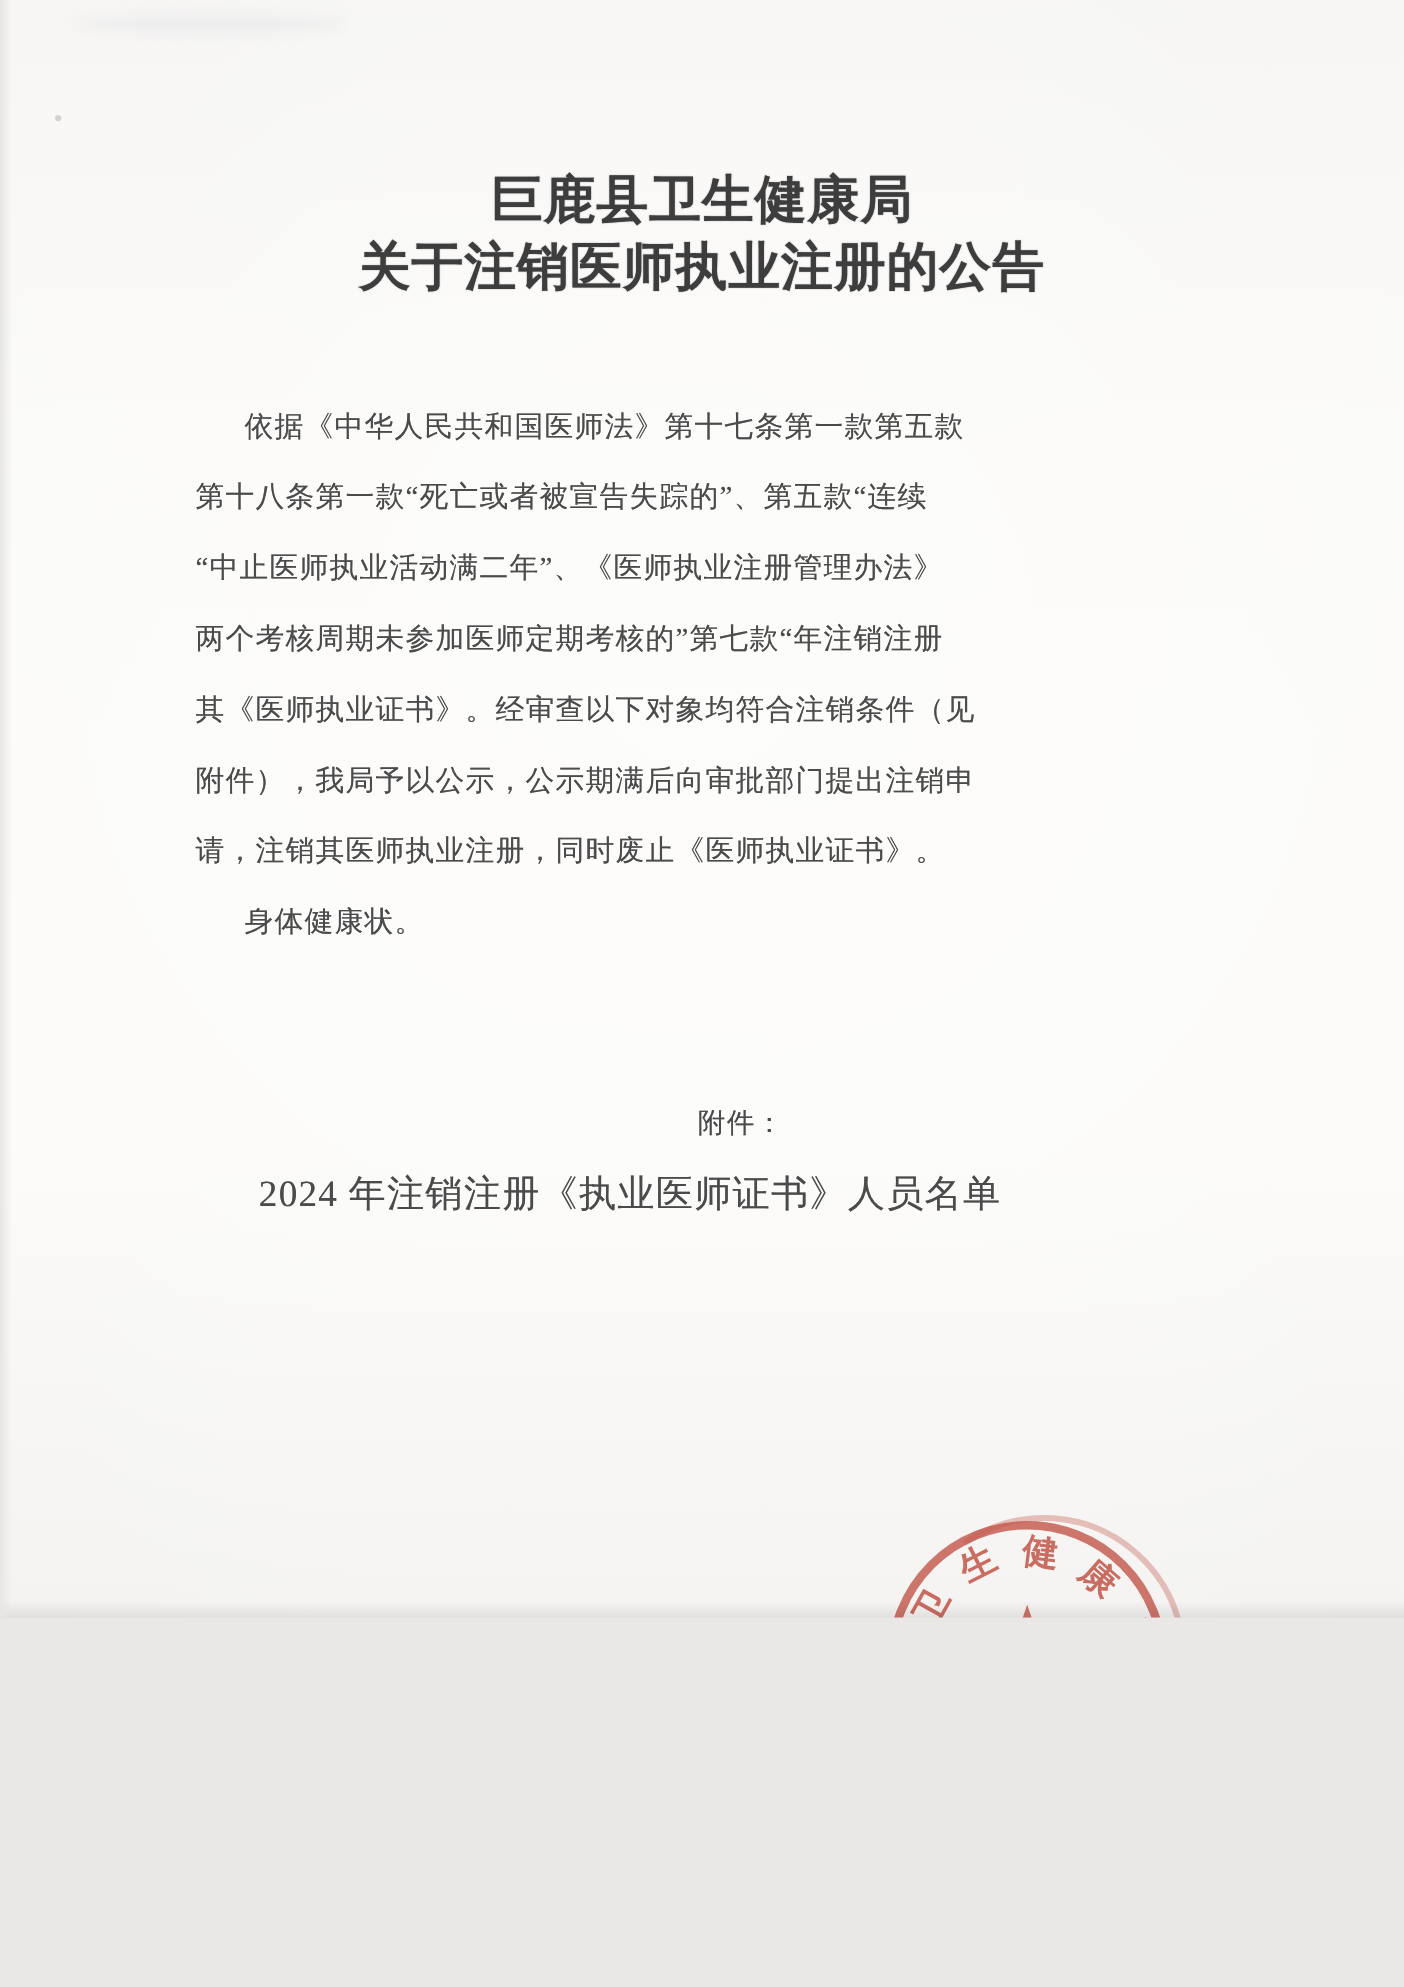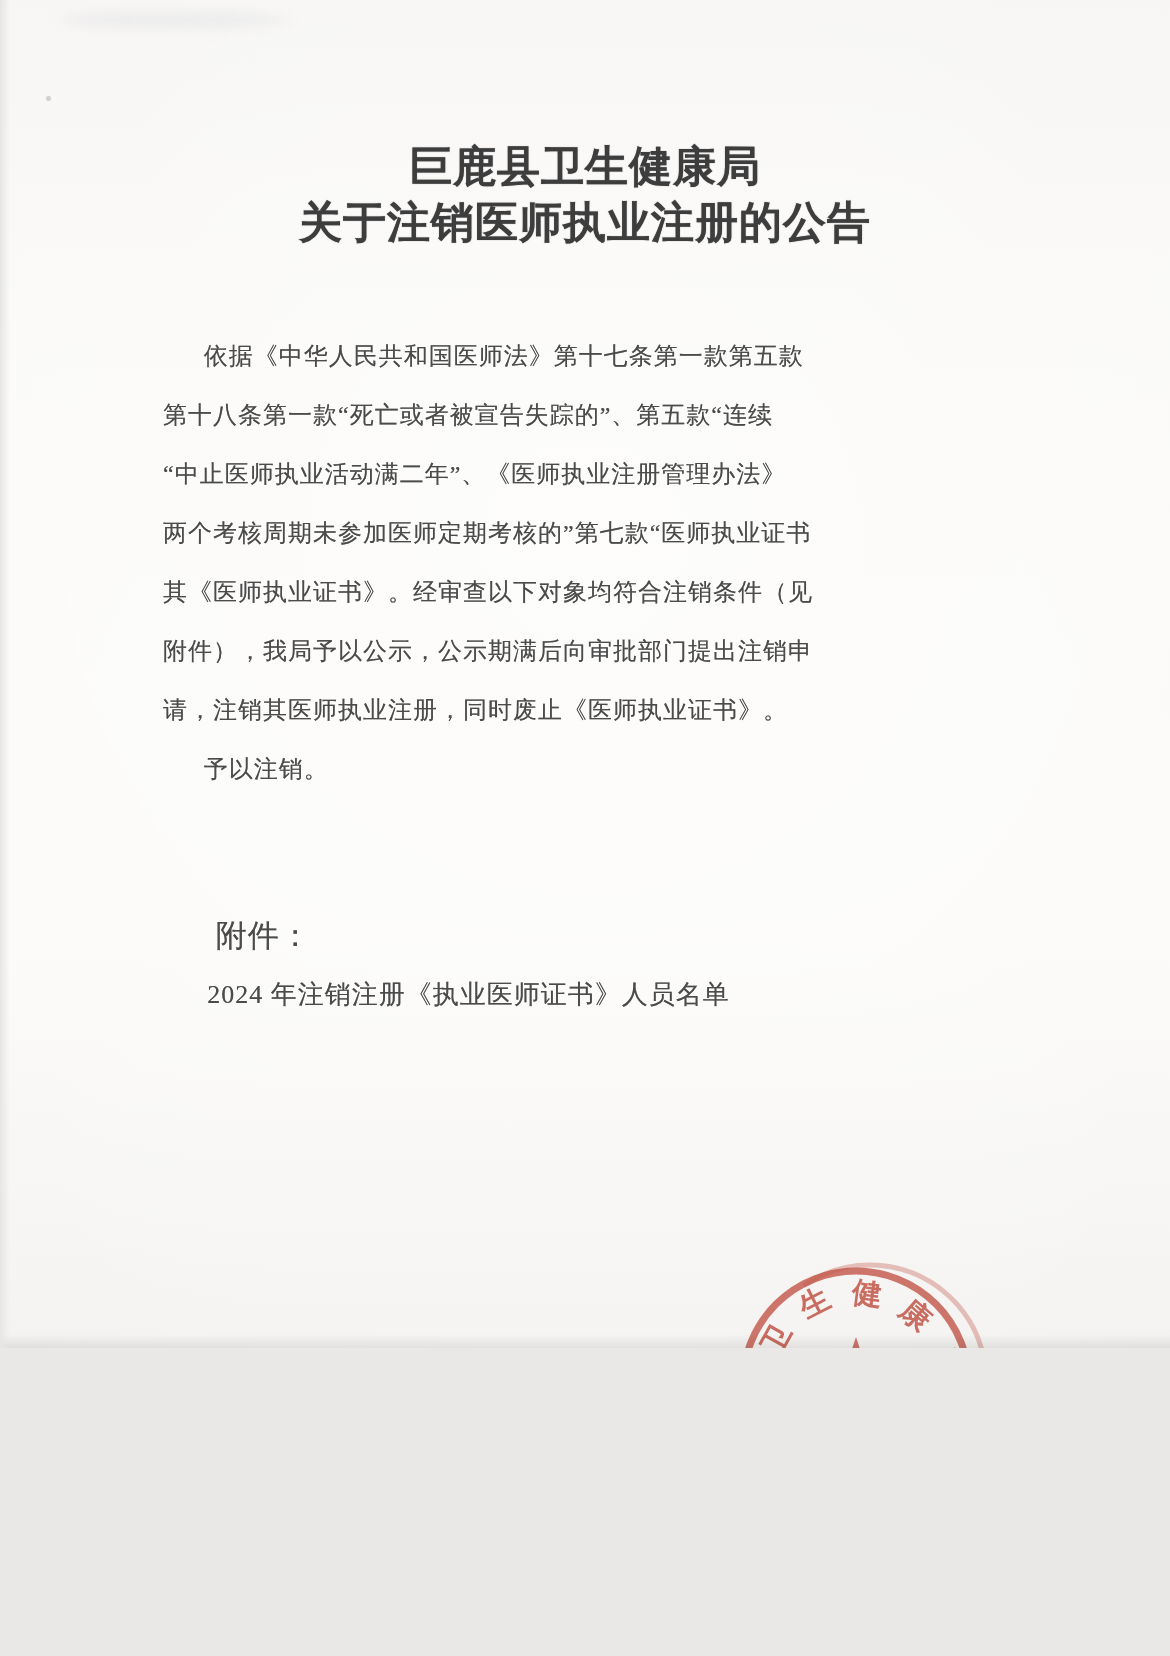--- a/index.html
+++ b/index.html
@@ -30,24 +30,24 @@
   .title-line.l1{top:138px;}
   .title-line.l2{top:194px;}
   .doc-body{
     position:absolute;left:163px;top:327px;width:870px;
     font-size:24px;color:#4b4b4b;letter-spacing:1px;
     text-shadow:0 0 .5px rgba(90,90,90,.6);
   }
   .bodyline{height:59px;line-height:59px;white-space:nowrap;}
   .indent{text-indent:1.7em;}
   .attach-label{position:absolute;left:163px;top:906px;width:870px;
-    font-size:31px;color:#4b4b4b;letter-spacing:1px;line-height:59px;
-    text-shadow:0 0 .5px rgba(90,90,90,.6);}
+    font-size:23px;color:#4b4b4b;letter-spacing:1px;line-height:59px;
+    text-shadow:0 0 .5px rgba(90,90,90,.6);text-align:center;}
   .attach-item{position:absolute;left:163px;top:965px;width:900px;
-    font-size:26px;color:#4b4b4b;letter-spacing:1px;line-height:59px;white-space:nowrap;
+    font-size:31px;color:#4b4b4b;letter-spacing:1px;line-height:59px;white-space:nowrap;
     text-shadow:0 0 .5px rgba(90,90,90,.6);}
   .seal-wrap{
     position:absolute;left:728px;top:1256px;width:260px;height:260px;
     mix-blend-mode:multiply;opacity:.92;
   }
   #seal-svg{width:260px;height:260px;}
   #seal-svg text{font-family:"Liberation Serif","DejaVu Serif",serif;}
   .sig-org{
     position:absolute;left:723px;top:1354px;z-index:5;
     font-size:31px;color:#3e3e3e;letter-spacing:1px;white-space:nowrap;
@@ -67,25 +67,25 @@
   <div class="smudge"></div>
   <div class="speck"></div>
 
   <h1 class="title-line l1">巨鹿县卫生健康局</h1>
   <h1 class="title-line l2">关于注销医师执业注册的公告</h1>
 
   <div class="doc-body">
     <div class="bodyline indent">依据《中华人民共和国医师法》第十七条第一款第五款</div>
     <div class="bodyline">第十八条第一款“死亡或者被宣告失踪的”、第五款“连续</div>
     <div class="bodyline">“中止医师执业活动满二年”、《医师执业注册管理办法》</div>
-    <div class="bodyline">两个考核周期未参加医师定期考核的”第七款“医师执业证书</div>
+    <div class="bodyline">两个考核周期未参加医师定期考核的”第七款“年注销注册</div>
     <div class="bodyline">其《医师执业证书》。经审查以下对象均符合注销条件（见</div>
     <div class="bodyline">附件），我局予以公示，公示期满后向审批部门提出注销申</div>
     <div class="bodyline">请，注销其医师执业注册，同时废止《医师执业证书》。</div>
-    <div class="bodyline indent">予以注销。</div>
+    <div class="bodyline indent">身体健康状。</div>
   </div>
 
   <div class="attach-label indent">附件：</div>
   <div class="attach-item indent">2024 年注销注册《执业医师证书》人员名单</div>
 
   <div class="seal-wrap">
     <svg id="seal-svg" viewBox="0 0 260 260">
         <circle cx="128" cy="128" r="113" fill="none" stroke="#c64a3c" stroke-width="7" opacity="0.8"></circle>
         <path d="M75.5,30.0 A116,116 0 0 1 242.5,183.0" fill="none" stroke="#c64a3c" stroke-width="5" opacity="0.35"></path>
         <polygon points="128.0,81.0 138.3,111.8 170.8,112.1 144.6,131.4 154.5,162.4 128.0,143.5 101.5,162.4 111.4,131.4 85.2,112.1 117.7,111.8" fill="#c64a3c" opacity="0.8"></polygon>

